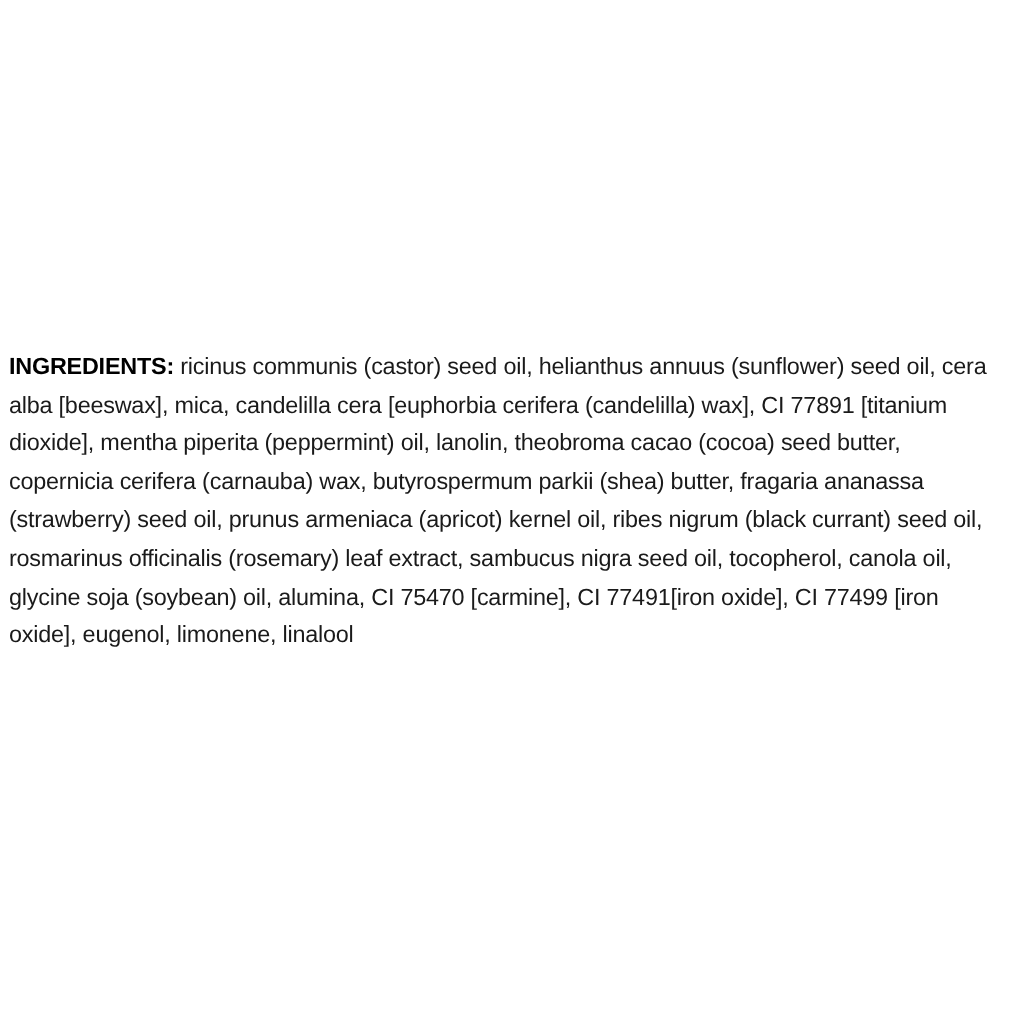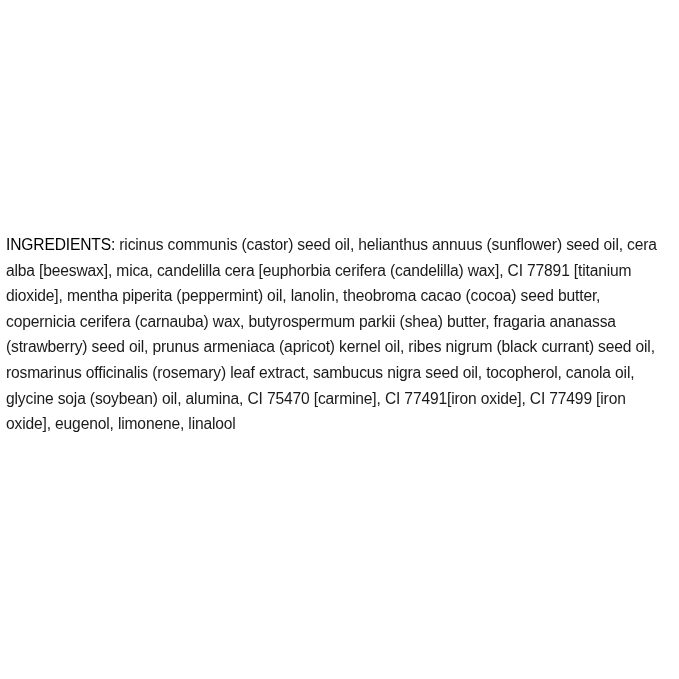--- a/index.html
+++ b/index.html
@@ -31,21 +31,21 @@
     font-family: "Liberation Sans", sans-serif;
     font-size: 15.6px;
     line-height: 25.6px;
     color: #1a1a1a;
     text-align: left;
     letter-spacing: -0.15px;
     word-spacing: 0px;
     margin: 0;
   }
   .label-strong {
-    font-weight: normal;
+    font-weight: bold;
     color: #000000;
     text-align: center;
   }
 </style>
 </head>
 <body>
 
 <div class="page">
   <div class="ingredients-block">
     <p class="ingredients-text"><span class="label-strong">INGREDIENTS:</span><span> ricinus communis (castor) seed oil, helianthus annuus (sunflower) seed oil, cera alba [beeswax], mica, candelilla cera [euphorbia cerifera (candelilla) wax], CI 77891 [titanium dioxide], mentha piperita (peppermint) oil, lanolin, theobroma cacao (cocoa) seed butter, copernicia cerifera (carnauba) wax, butyrospermum parkii (shea) butter, fragaria ananassa (strawberry) seed oil, prunus armeniaca (apricot) kernel oil, ribes nigrum (black currant) seed oil, rosmarinus officinalis (rosemary) leaf extract, sambucus nigra seed oil, tocopherol, canola oil, glycine soja (soybean) oil, alumina, CI 75470 [carmine], CI 77491[iron oxide], CI 77499 [iron oxide], eugenol, limonene, linalool</span></p>

